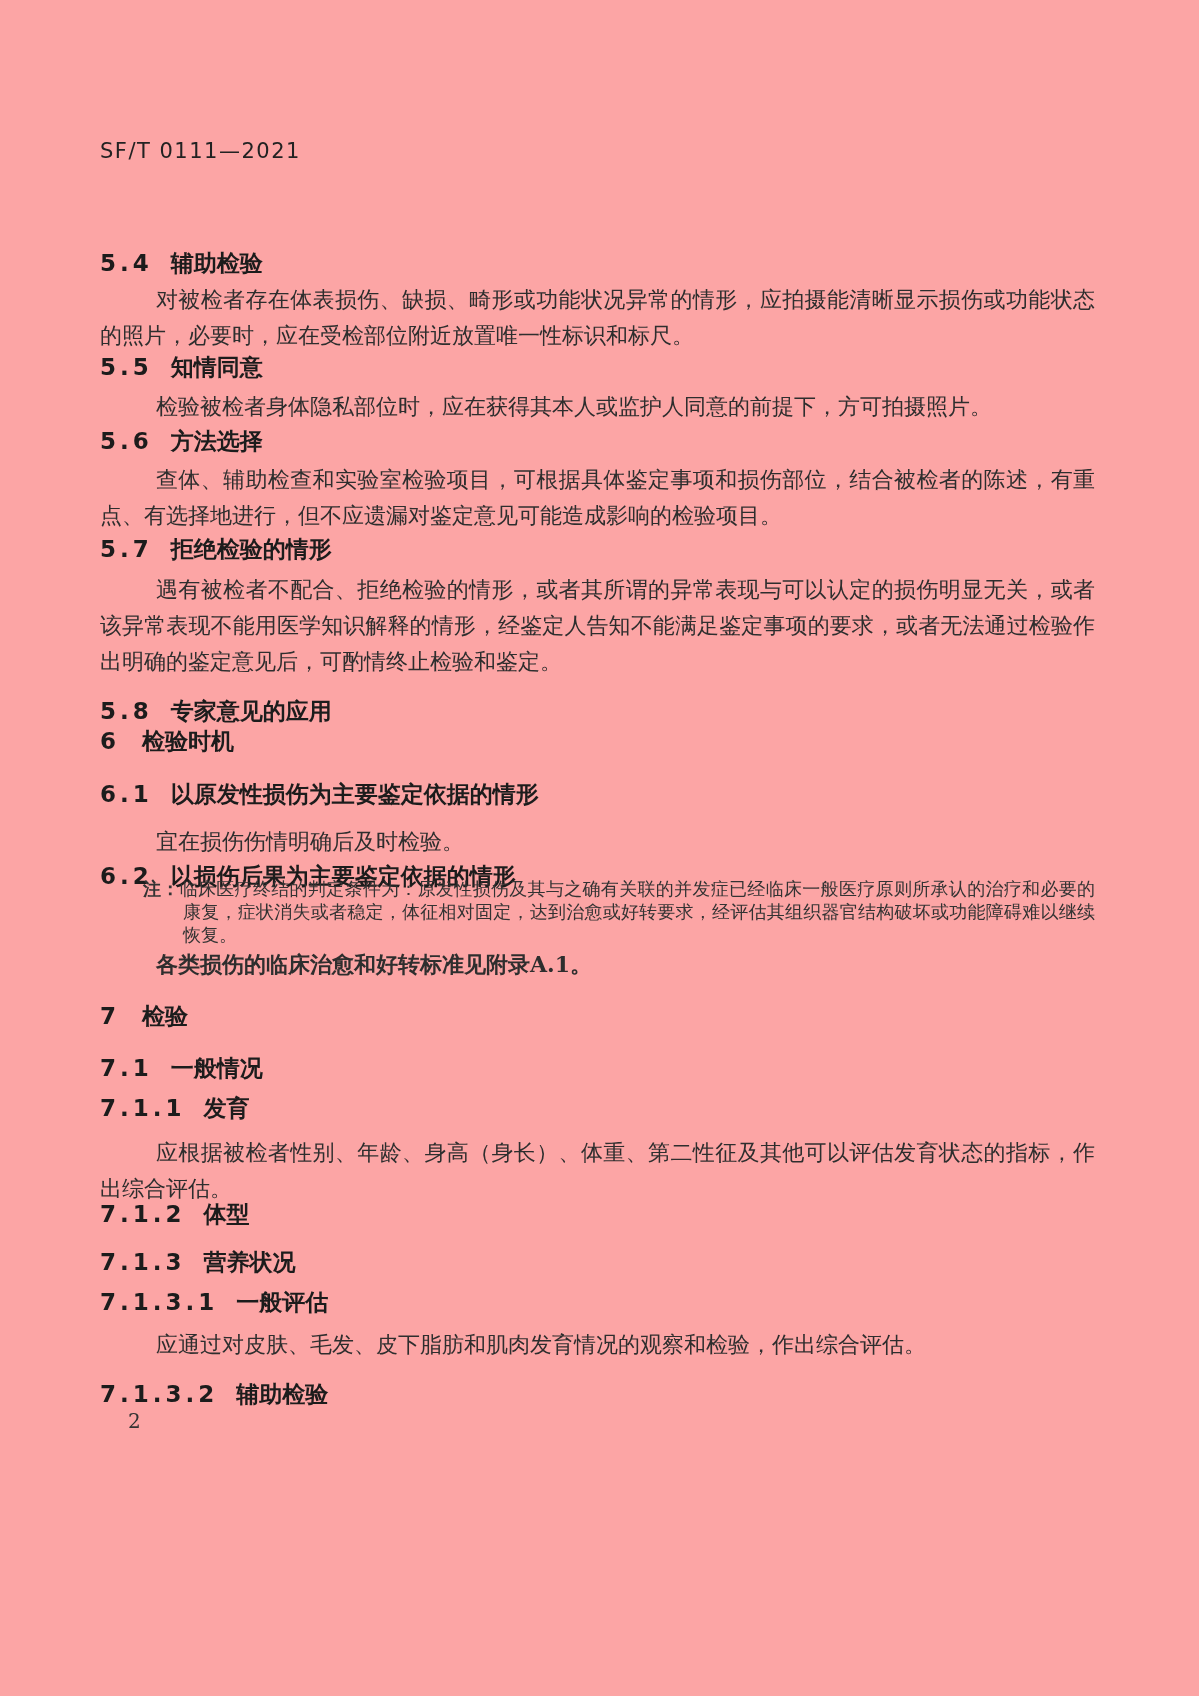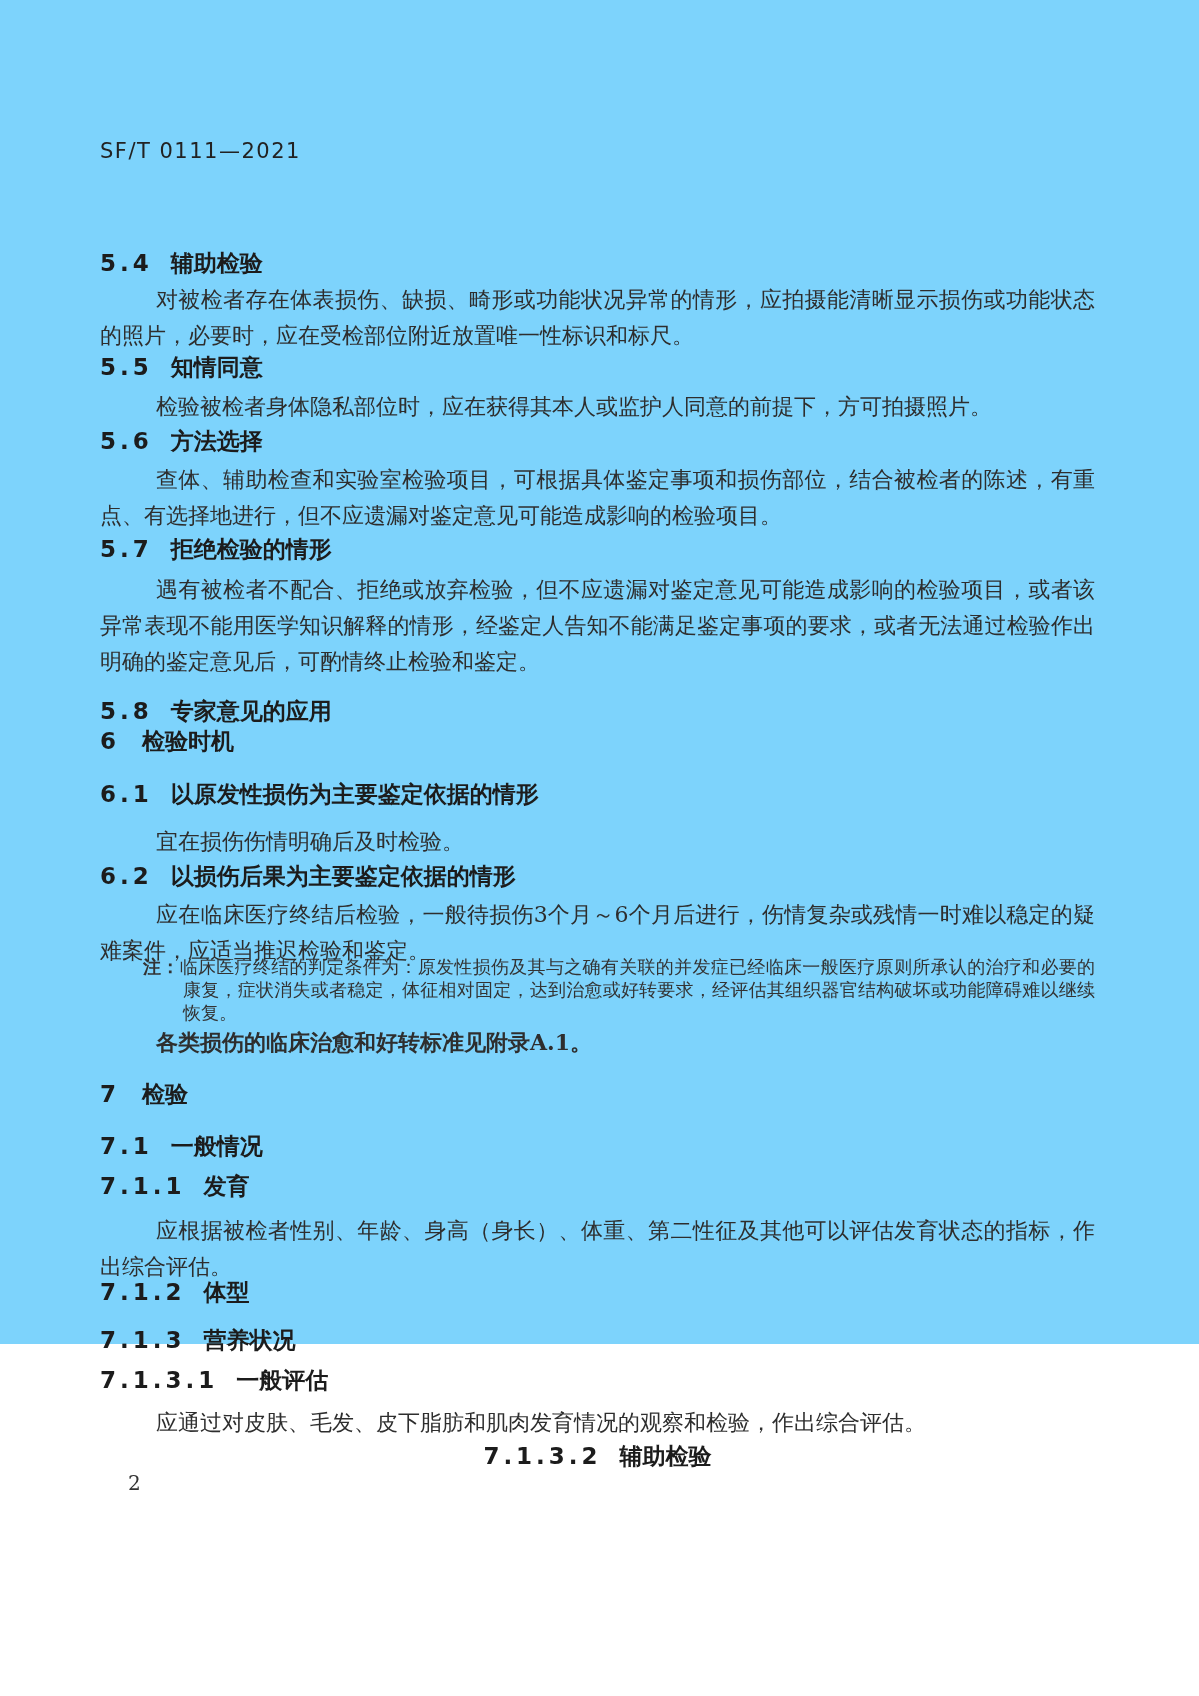--- a/index.html
+++ b/index.html
@@ -5,24 +5,24 @@
   html, body { margin: 0; padding: 0; }
   body {
     width: 1199px; height: 1696px;
     background: #ffffff;
     color: #2e2e2e;
     font-family: "DejaVu Sans", sans-serif;
     overflow: hidden;
   }
   .page {
     position: relative;
-    width: 1199px; height: 1344px;
+    width: 1199px; height: 1696px;
     padding: 0 104px 0 100px;
     box-sizing: border-box;
-    background: #7dd3fc;
+    background: #fca5a5;
   }
   .doc-ref {
     margin: 0; padding-top: 138px;
     font-size: 21px; line-height: 26px;
     font-weight: 500; letter-spacing: 1.5px;
     color: #222;
     font-family: "DejaVu Sans", sans-serif;
   }
   .clause-h, .chapter-h {
     font-size: 23px; line-height: 30px;
@@ -75,51 +75,50 @@
   .mt-p62b  { margin-top: 0; font-weight: bold; }
   .mt-c7h   { margin-top: 19px; }
   .mt-s71h  { margin-top: 22px; }
   .mt-s711h { margin-top: 10px; }
   .mt-p711  { margin-top: 12px; }
   .mt-s712h { margin-top: -8px; }
   .mt-p712  { margin-top: 9px; }
   .mt-s713h { margin-top: 18px; }
   .mt-s7131h{ margin-top: 10px; }
   .mt-p7131 { margin-top: 10px; }
-  .mt-s7132h{ margin-top: 0; text-align: center; }
+  .mt-s7132h{ margin-top: 16px; }
   .mt-pageno{ margin-top: 0; }
 </style>
 </head>
 <body>
 
 <div class="page">
 
   <div class="doc-ref">SF/T 0111—2021</div>
 
   <h3 class="clause-h mt-s54h"><span class="num">5.4</span><span>辅助检验</span></h3>
   <p class="para mt-p54">对被检者存在体表损伤、缺损、畸形或功能状况异常的情形，应拍摄能清晰显示损伤或功能状态的照片，必要时，应在受检部位附近放置唯一性标识和标尺。</p>
 
   <h3 class="clause-h mt-s55h"><span class="num">5.5</span><span>知情同意</span></h3>
   <p class="para mt-p55">检验被检者身体隐私部位时，应在获得其本人或监护人同意的前提下，方可拍摄照片。</p>
 
   <h3 class="clause-h mt-s56h"><span class="num">5.6</span><span>方法选择</span></h3>
   <p class="para mt-p56">查体、辅助检查和实验室检验项目，可根据具体鉴定事项和损伤部位，结合被检者的陈述，有重点、有选择地进行，但不应遗漏对鉴定意见可能造成影响的检验项目。</p>
 
   <h3 class="clause-h mt-s57h"><span class="num">5.7</span><span>拒绝检验的情形</span></h3>
-  <p class="para mt-p57">遇有被检者不配合、拒绝或放弃检验，但不应遗漏对鉴定意见可能造成影响的检验项目，或者该异常表现不能用医学知识解释的情形，经鉴定人告知不能满足鉴定事项的要求，或者无法通过检验作出明确的鉴定意见后，可酌情终止检验和鉴定。</p>
+  <p class="para mt-p57">遇有被检者不配合、拒绝检验的情形，或者其所谓的异常表现与可以认定的损伤明显无关，或者该异常表现不能用医学知识解释的情形，经鉴定人告知不能满足鉴定事项的要求，或者无法通过检验作出明确的鉴定意见后，可酌情终止检验和鉴定。</p>
 
   <h3 class="clause-h mt-s58h"><span class="num">5.8</span><span>专家意见的应用</span></h3>
 
   <h2 class="chapter-h mt-c6h"><span class="num">6</span><span>检验时机</span></h2>
 
   <h3 class="clause-h mt-s61h"><span class="num">6.1</span><span>以原发性损伤为主要鉴定依据的情形</span></h3>
   <p class="para mt-p61">宜在损伤伤情明确后及时检验。</p>
 
   <h3 class="clause-h mt-s62h"><span class="num">6.2</span><span>以损伤后果为主要鉴定依据的情形</span></h3>
-  <p class="para mt-p62">应在临床医疗终结后检验，一般待损伤3个月～6个月后进行，伤情复杂或残情一时难以稳定的疑难案件，应适当推迟检验和鉴定。</p>
   <p class="note mt-note"><span class="note-label">注：</span><span>临床医疗终结的判定条件为：原发性损伤及其与之确有关联的并发症已经临床一般医疗原则所承认的治疗和必要的康复，症状消失或者稳定，体征相对固定，达到治愈或好转要求，经评估其组织器官结构破坏或功能障碍难以继续恢复。</span></p>
   <p class="para mt-p62b">各类损伤的临床治愈和好转标准见附录A.1。</p>
 
   <h2 class="chapter-h mt-c7h"><span class="num">7</span><span>检验</span></h2>
 
   <h3 class="clause-h mt-s71h"><span class="num">7.1</span><span>一般情况</span></h3>
 
   <h3 class="clause-h mt-s711h"><span class="num">7.1.1</span><span>发育</span></h3>
   <p class="para mt-p711">应根据被检者性别、年龄、身高（身长）、体重、第二性征及其他可以评估发育状态的指标，作出综合评估。</p>
 

